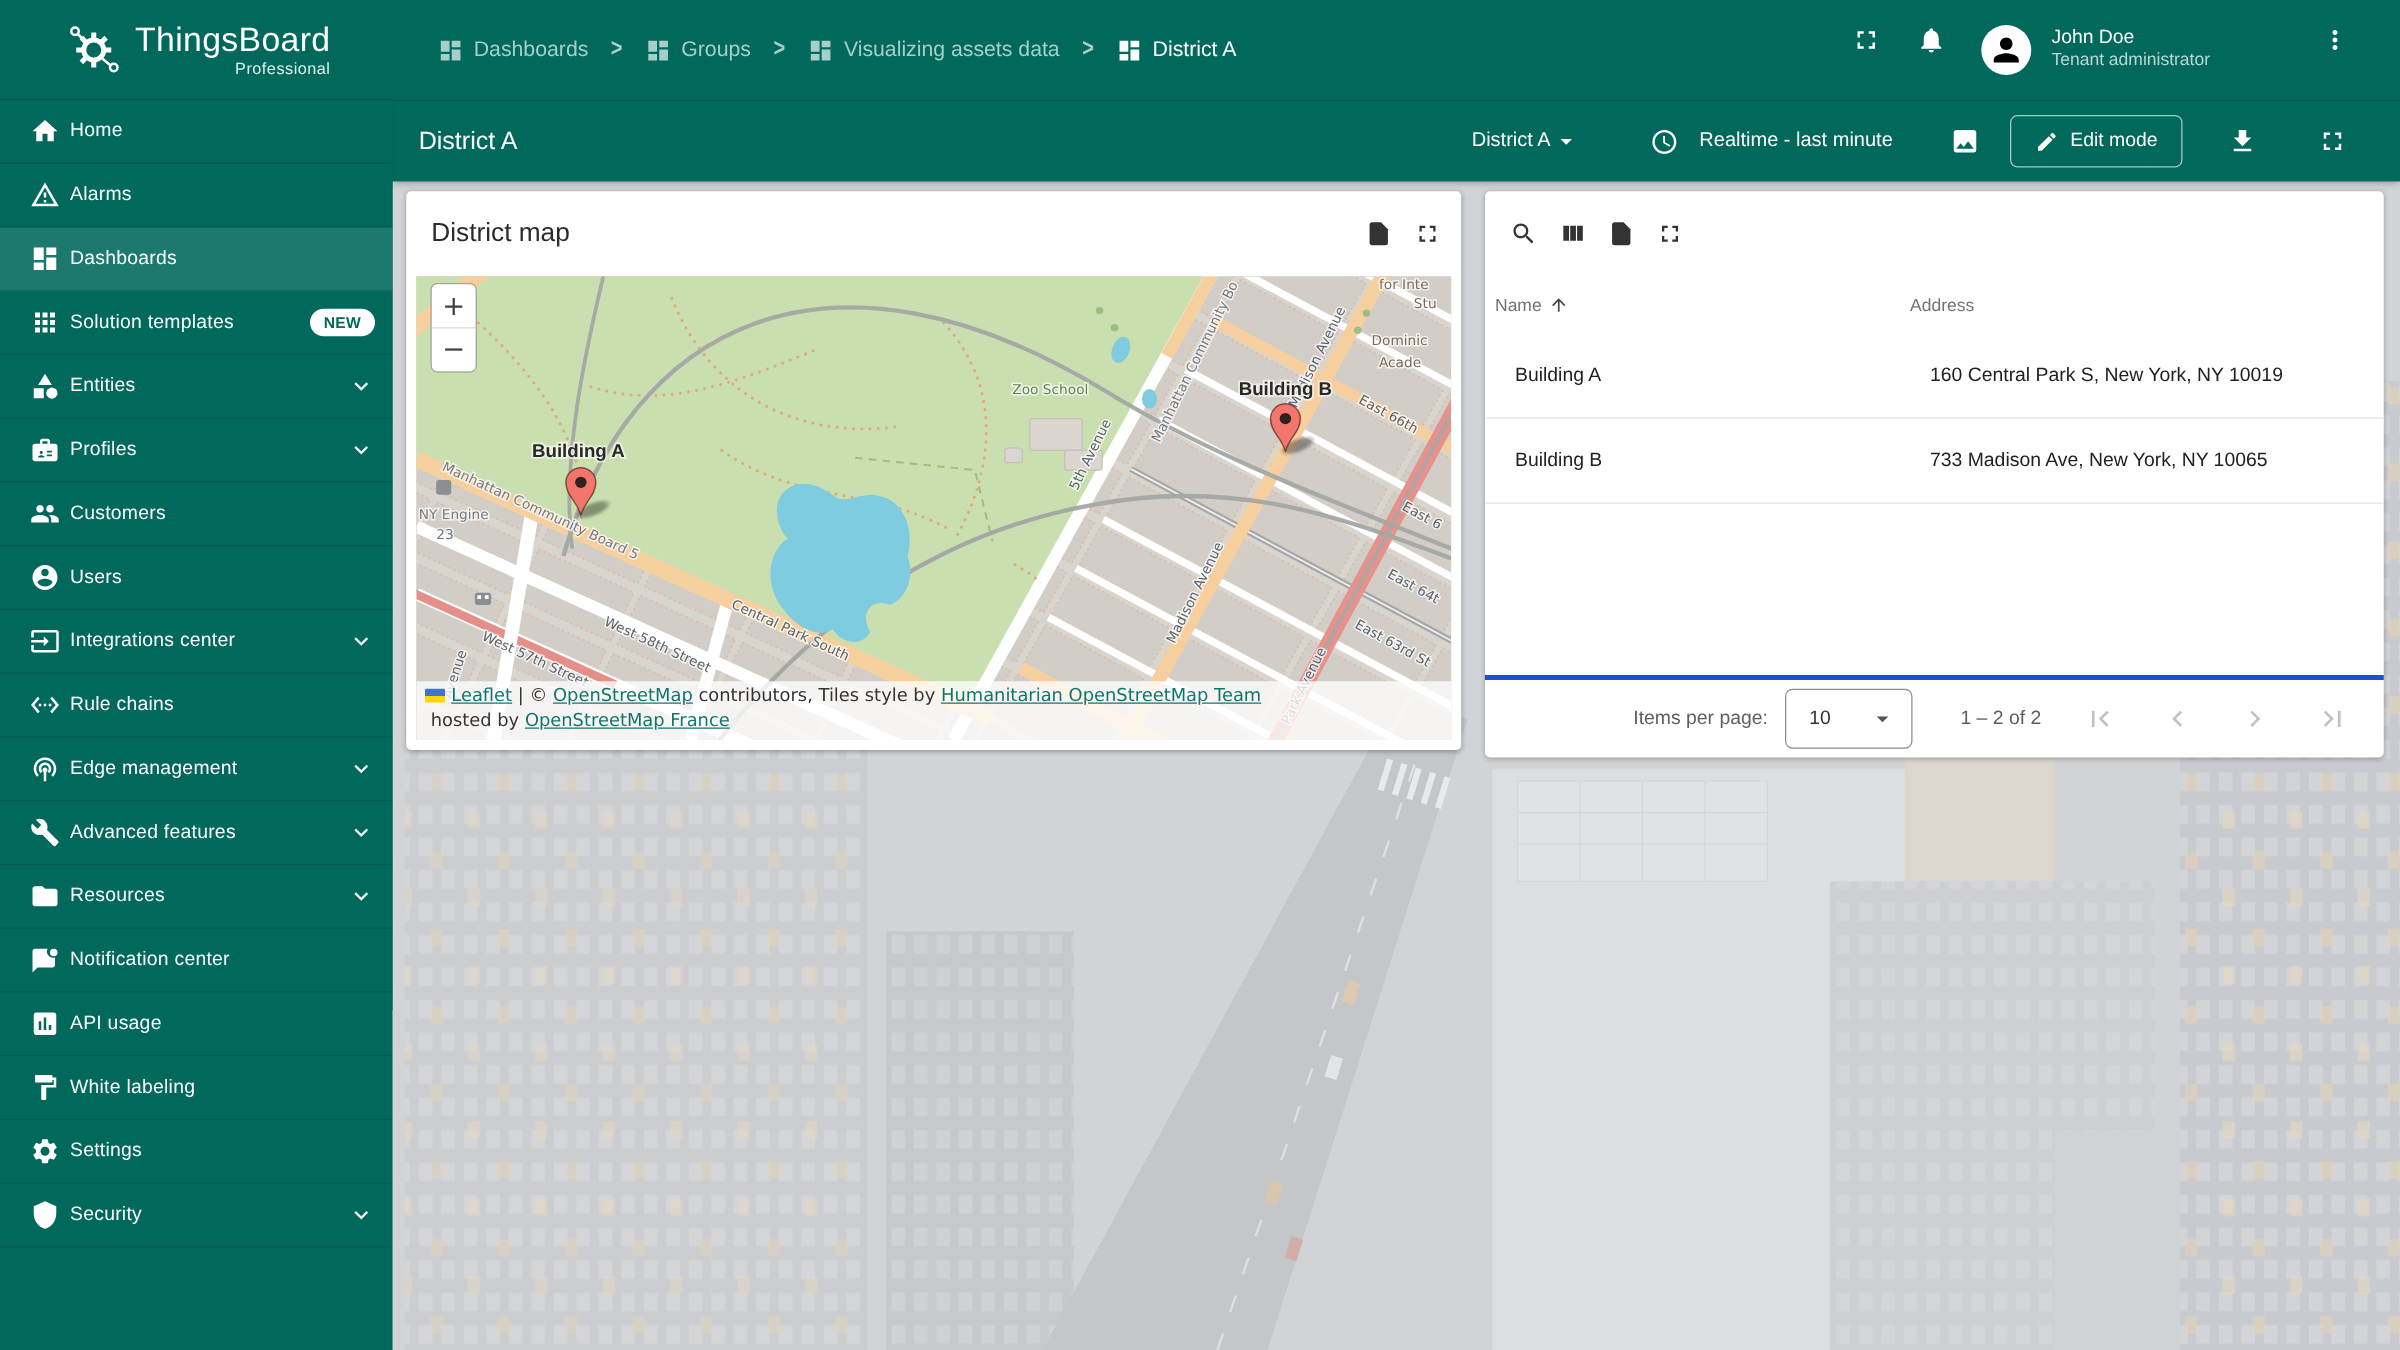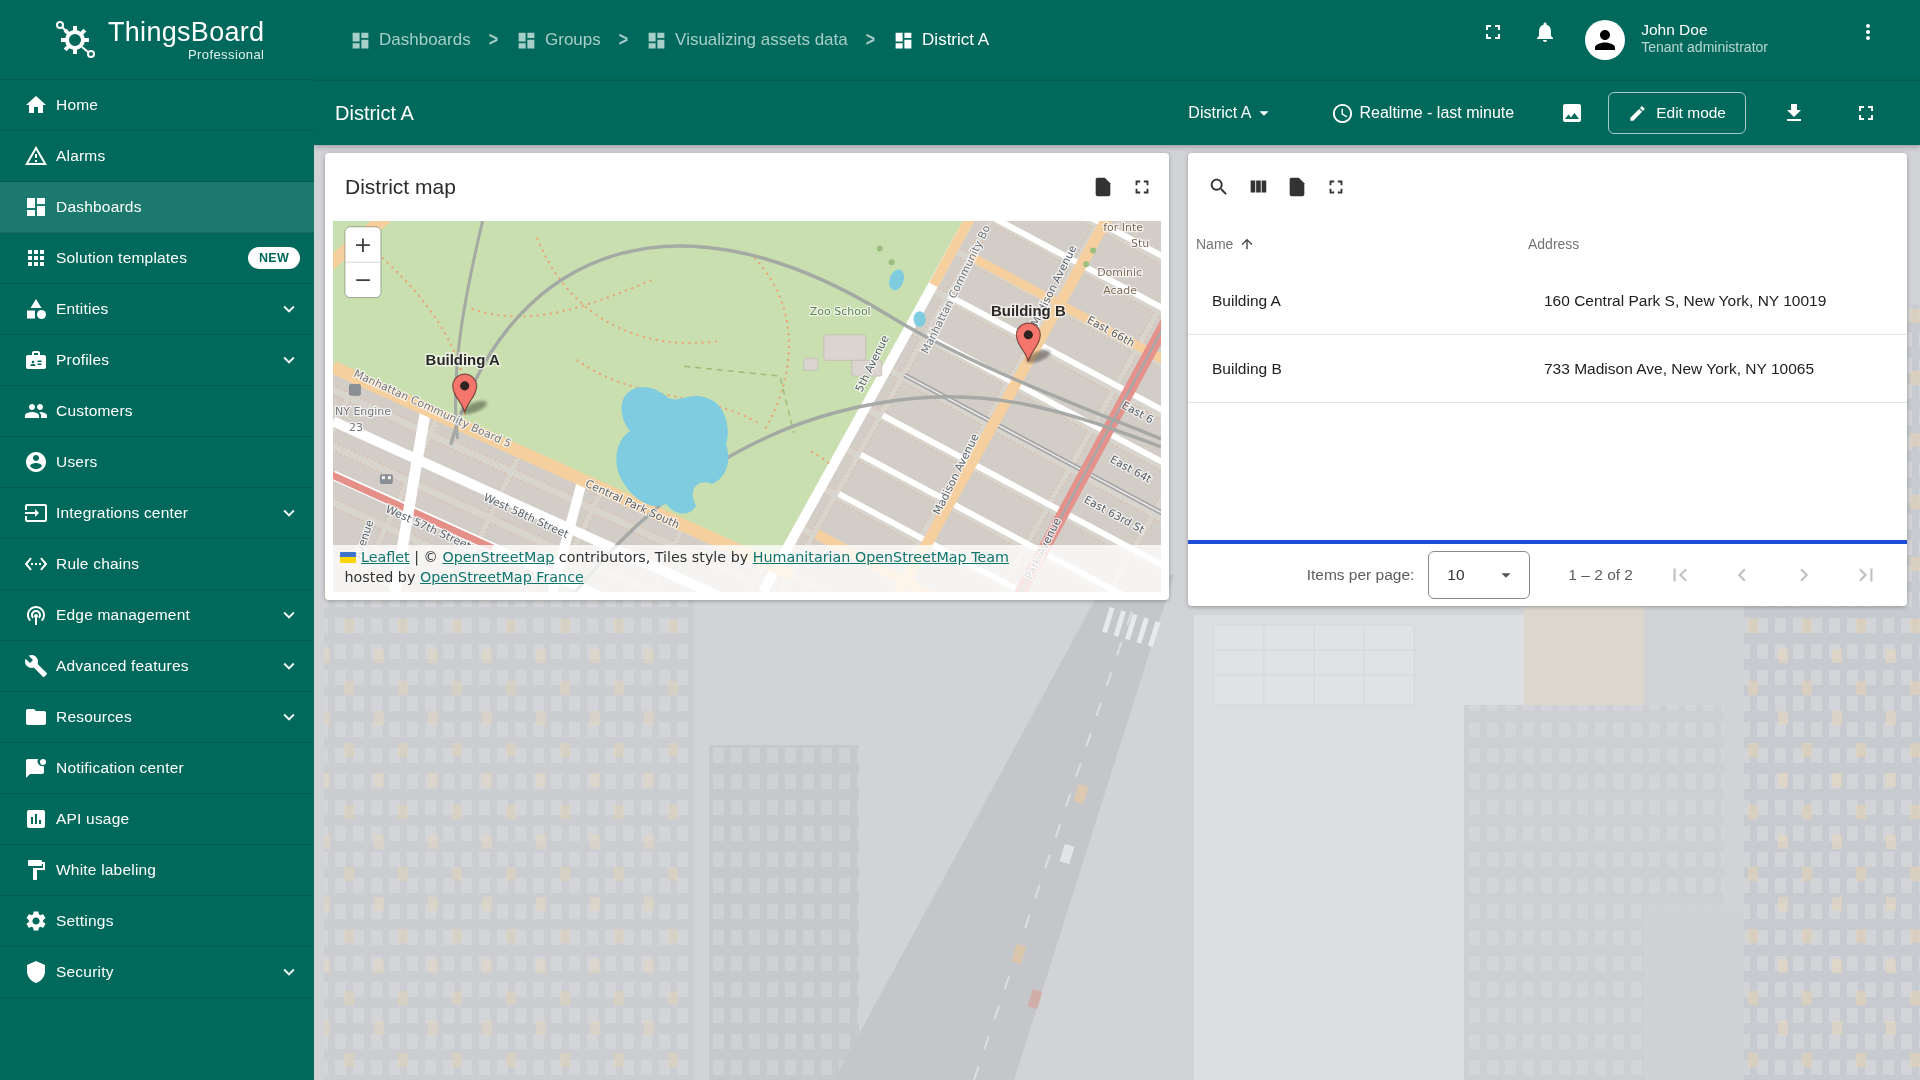--- a/index.html
+++ b/index.html
@@ -34,21 +34,21 @@
   .user-block{line-height:1.25;cursor:pointer;margin-left:-12px}
   .user-name{color:#fff;font-size:15.5px}
   .user-role{color:rgba(255,255,255,0.72);font-size:14px}
   .kebab{margin-left:60px}
   
   .subheader{position:absolute;left:314px;top:80px;right:0;height:65px;background:#00695C;border-top:1px solid rgba(0,0,0,0.12);display:flex;align-items:center;padding:0 42px 0 21px;z-index:4;box-shadow:0 2px 5px rgba(0,0,0,0.25)}
   .page-title{color:#fff;font-size:20px;font-weight:500;flex:1}
   .sh-right{display:flex;align-items:center;color:#fff}
   .state-sel{display:flex;align-items:center;gap:2px;font-size:16px;cursor:pointer}
   .state-sel svg{width:22px;height:22px}
-  .tw{display:flex;align-items:center;gap:5px;font-size:16px;margin-left:56px;cursor:pointer}
+  .tw{display:flex;align-items:center;gap:16px;font-size:16px;margin-left:56px;cursor:pointer}
   .tw svg{width:23px;height:23px}
   .sh-icbtn{width:26px;height:26px;color:#fff;cursor:pointer}
   .img-btn{margin-left:46px}
   .edit-btn{margin-left:24px;height:42px;border:1px solid rgba(255,255,255,0.65);border-radius:6px;display:flex;align-items:center;gap:9px;padding:0 19px;font-size:15.5px;font-weight:500;cursor:pointer}
   .edit-btn svg{width:19px;height:19px}
   .dl-btn{margin-left:36px}.fs-btn{margin-left:48px}
   
   .content{position:absolute;left:314px;top:145px;right:0;bottom:0;background:#AEB1B5;overflow:hidden;z-index:1}
   .bg-svg{position:absolute;left:0;top:0;z-index:0}
   .widget{position:absolute;background:#fff;border-radius:4px;box-shadow:0 1px 4px rgba(0,0,0,0.28);z-index:2}

